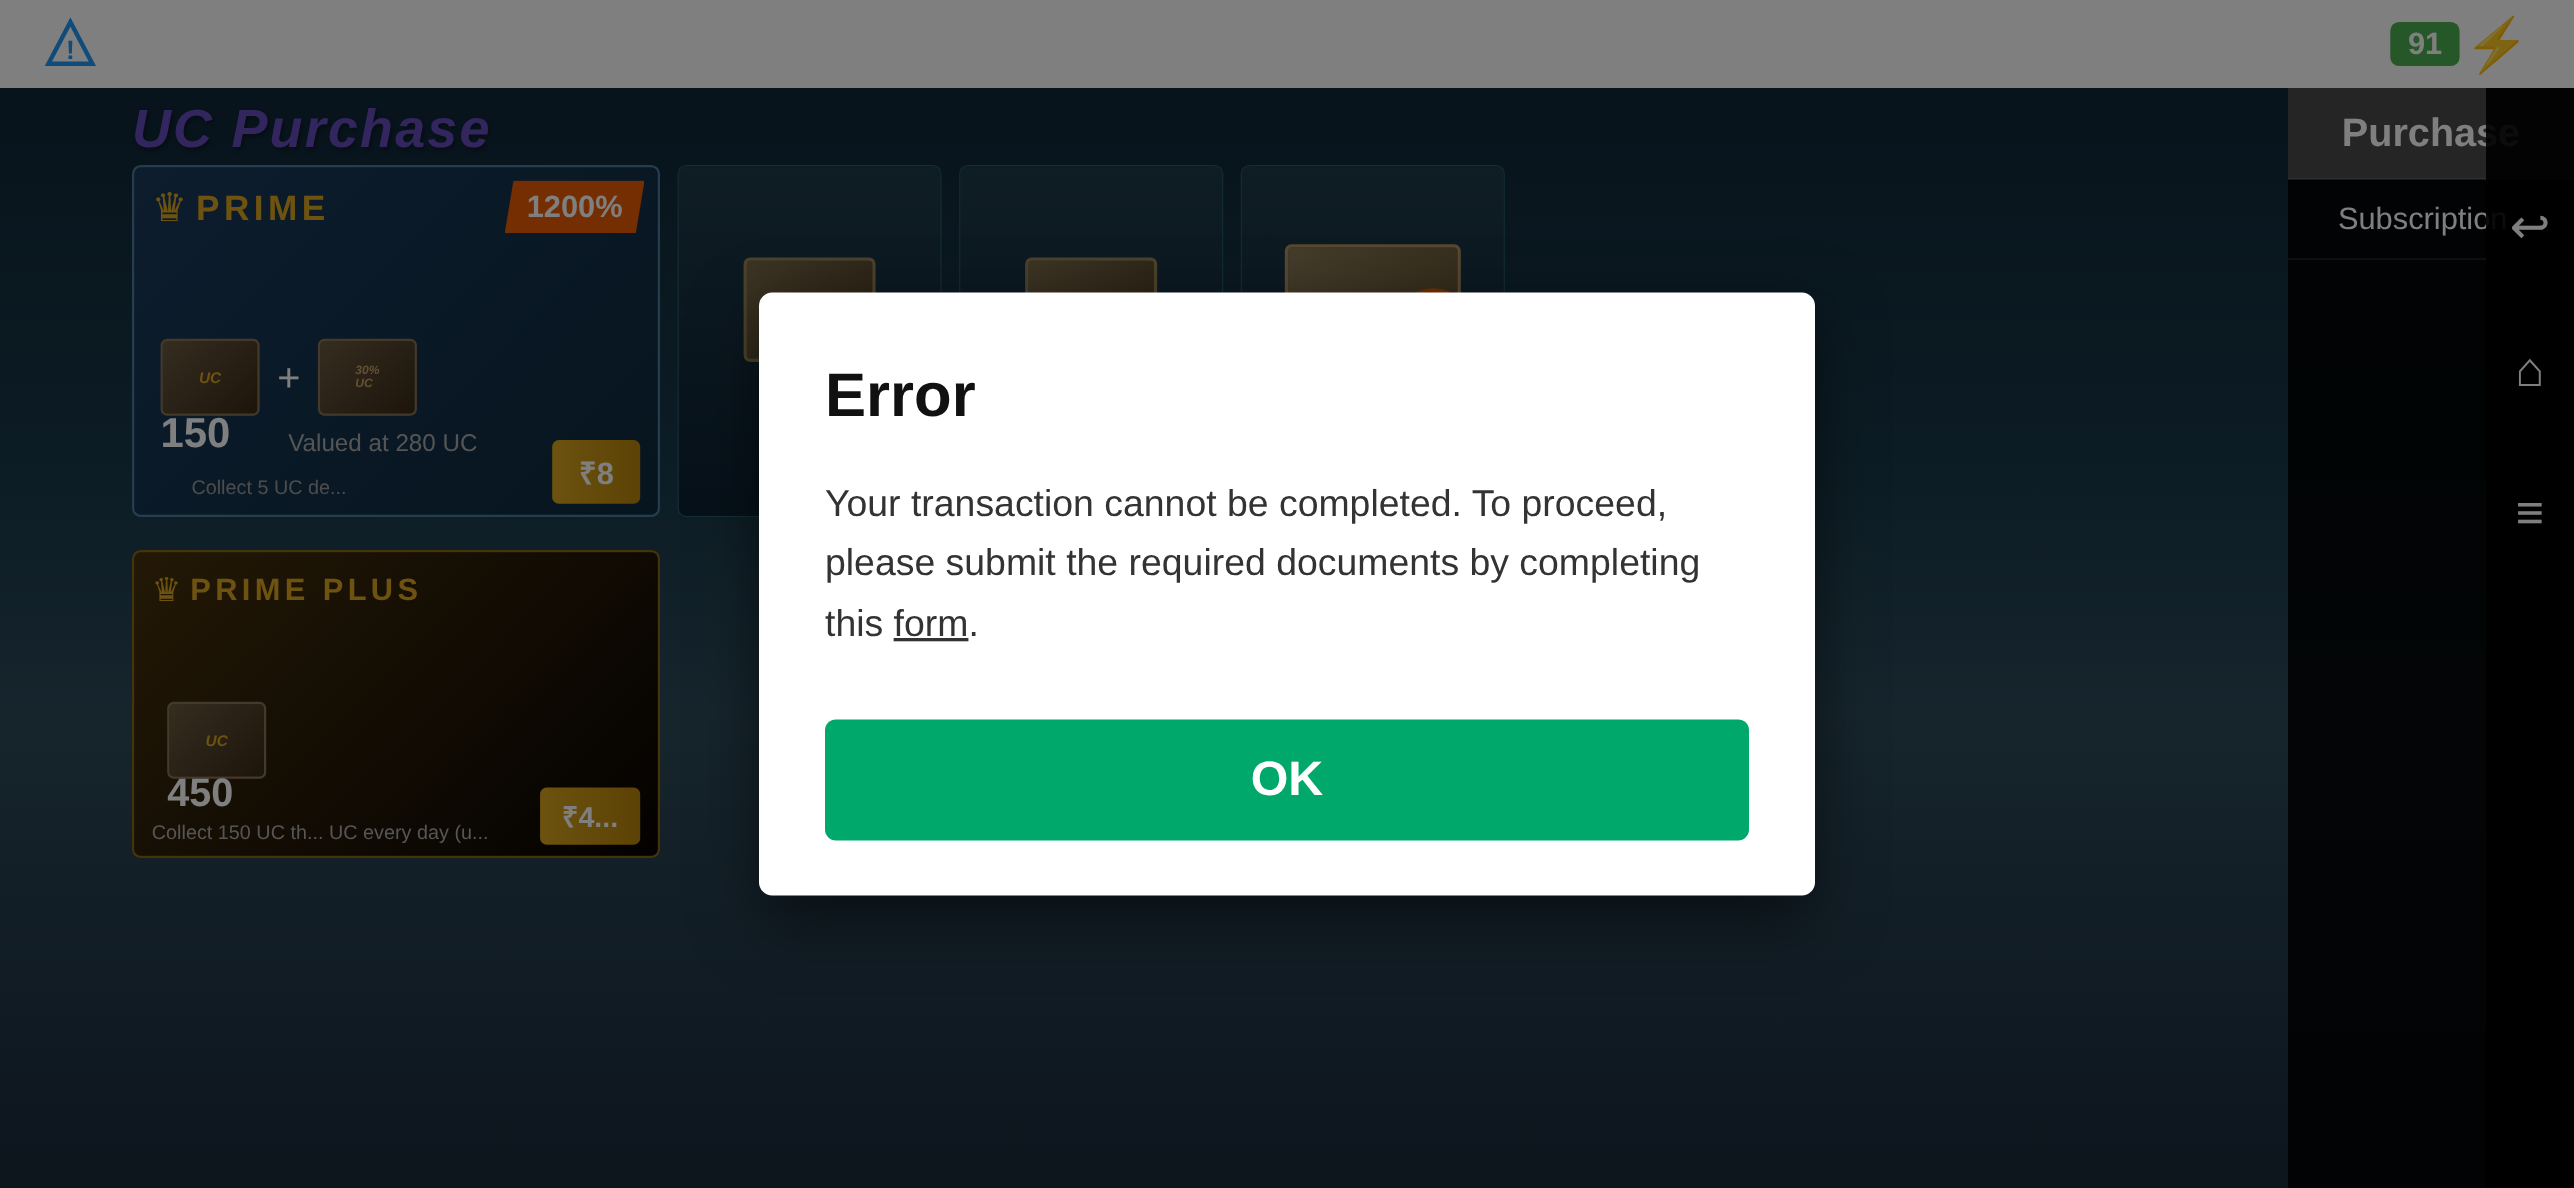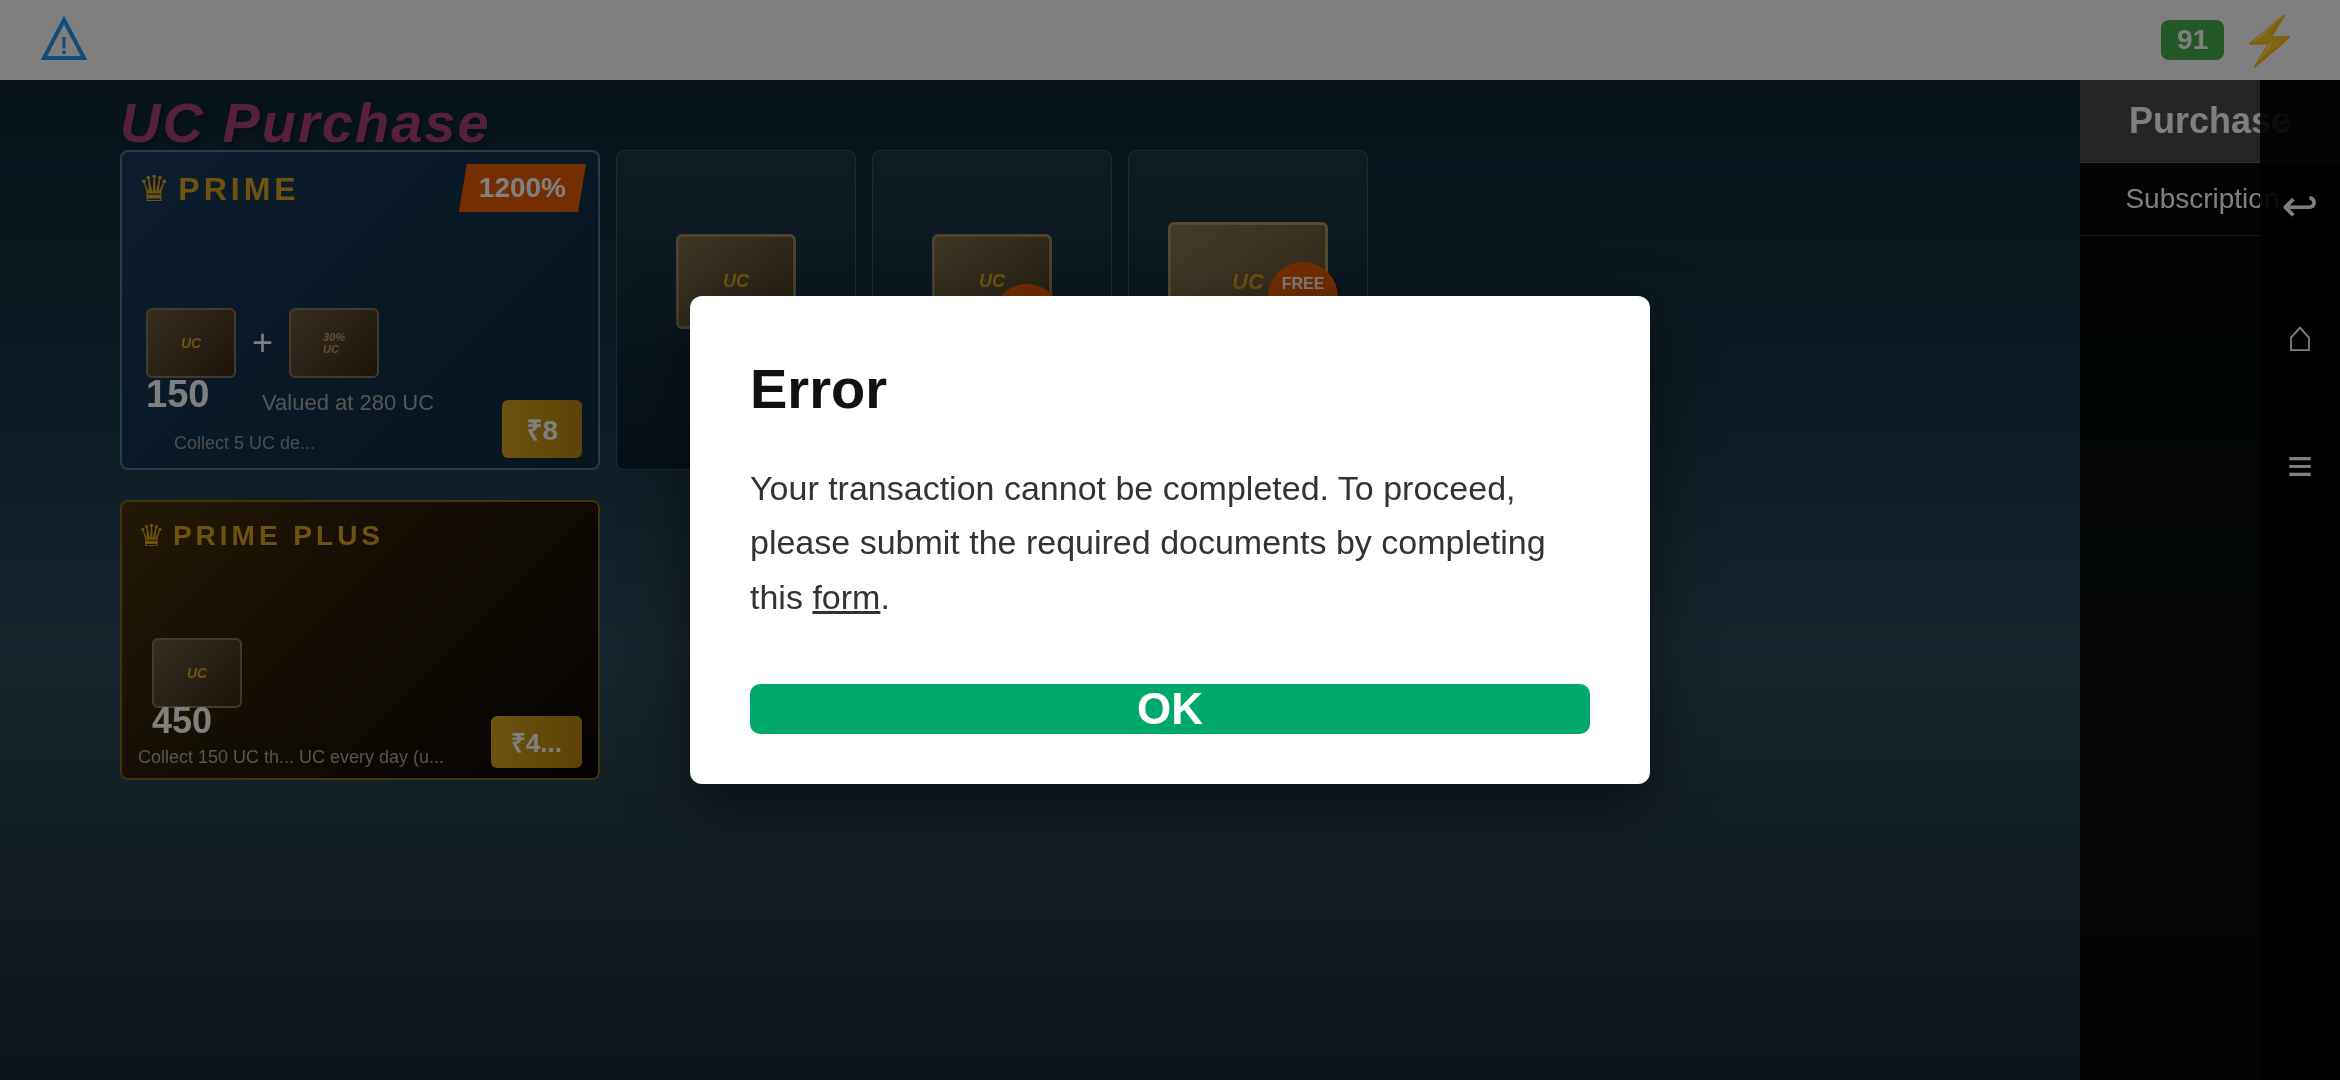--- a/index.html
+++ b/index.html
@@ -43,21 +43,21 @@
 
     .warning-icon {
       width: 48px;
       height: 48px;
       color: #2196F3;
     }
 
     .top-bar-right {
       display: flex;
       align-items: center;
-      gap: 16px;
+      gap: 4px;
     }
 
     .battery-badge {
       background: #4CAF50;
       color: white;
       font-size: 28px;
       font-weight: bold;
       padding: 4px 16px;
       border-radius: 8px;
     }
@@ -75,23 +75,23 @@
       right: 260px;
       bottom: 0;
       overflow: hidden;
     }
 
     
     .uc-title {
       position: absolute;
       top: 10px;
       left: 120px;
-      font-size: 56px;
+      font-size: 49px;
       font-weight: 900;
-      color: #ec4899;
+      color: #8b5cf6;
       font-style: italic;
       text-shadow: 2px 2px 4px rgba(0,0,0,0.5);
       letter-spacing: 2px;
     }
 
     
     .packages-row {
       position: absolute;
       top: 70px;
       left: 120px;
@@ -357,20 +357,21 @@
       text-decoration: underline;
     }
 
     .modal-ok-btn {
       display: block;
       width: 100%;
       background: #00A86B;
       color: white;
       font-size: 44px;
       font-weight: bold;
+      padding: 30px;
       border: none;
       border-radius: 10px;
       cursor: pointer;
       text-align: center;
     }
 
     .uc-box-small {
       width: 90px;
       height: 70px;
       background: linear-gradient(135deg, #6a5a40, #3a2a15);

